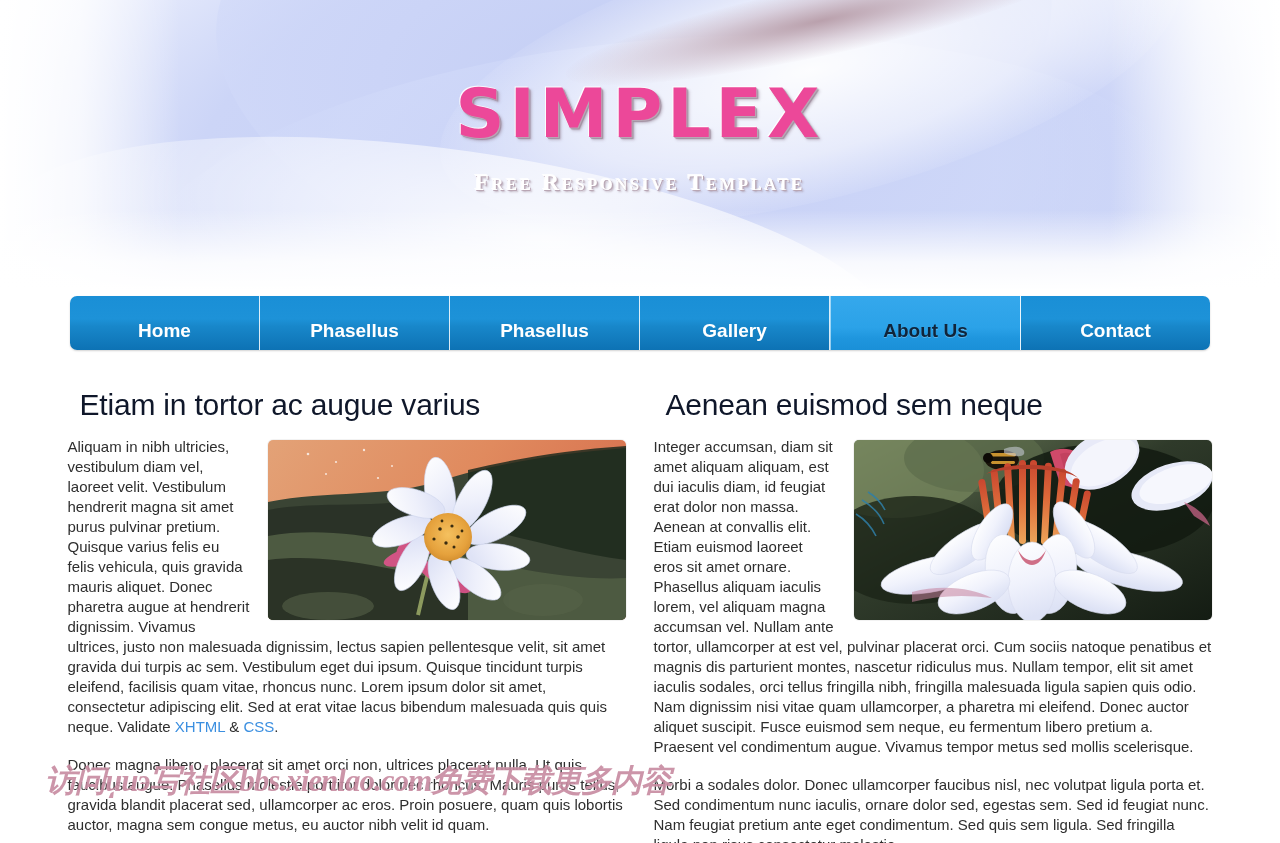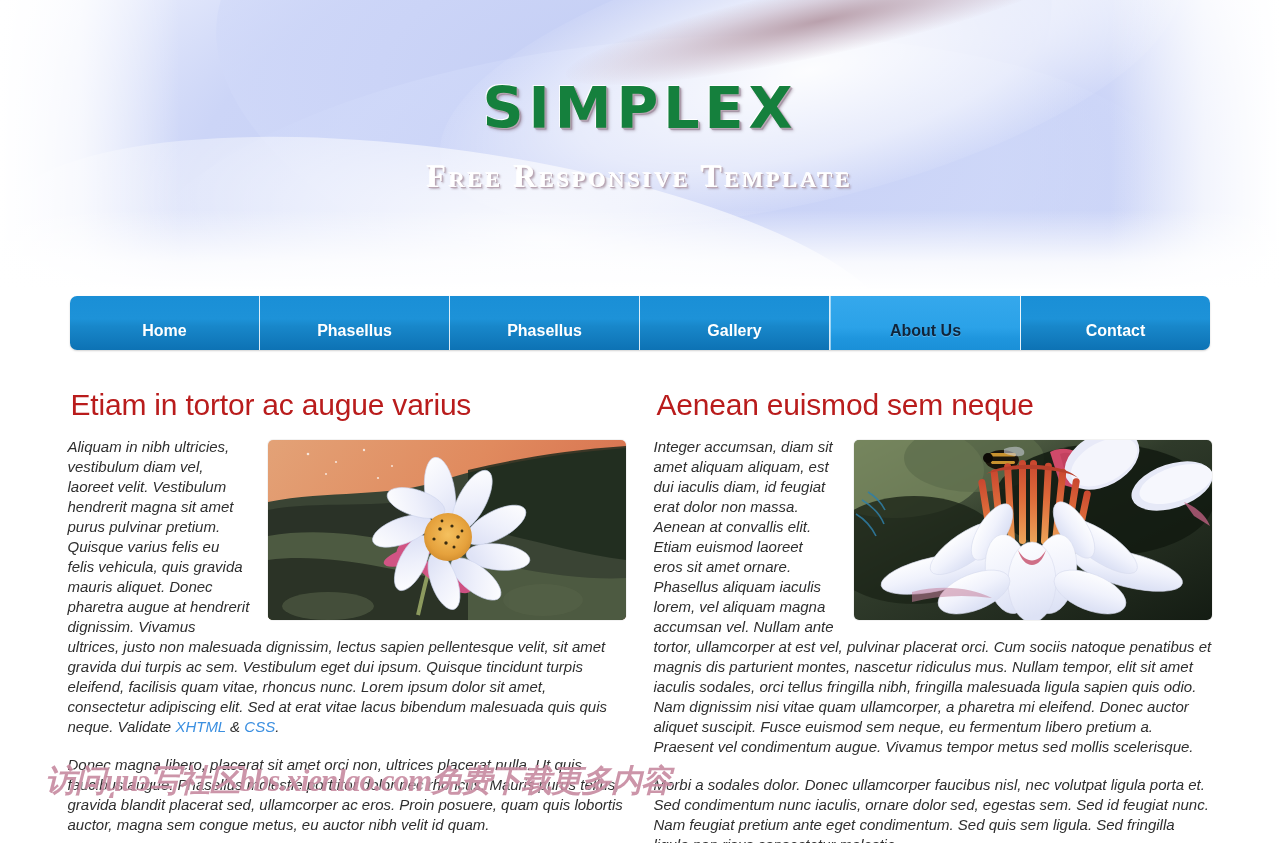--- a/index.html
+++ b/index.html
@@ -80,35 +80,35 @@
     position: absolute;
     left: 0; top: 80px;
     width: 1280px;
     text-align: center;
     z-index: 5;
   }
   .site-title {
     margin: 0;
     font-family: "DejaVu Sans", sans-serif;
     font-weight: bold;
-    font-size: 57px;
+    font-size: 68px;
     letter-spacing: 5px;
-    color: #15803d;
+    color: #ec4899;
     line-height: 1;
     text-shadow:
       1px 1px 0 #b9a6b4,
       2px 2px 1px rgba(150,128,145,0.75),
       3px 3px 3px rgba(140,120,140,0.45),
       -1px -1px 0 rgba(255,255,255,0.9);
   }
   .site-tagline {
     margin: 22px 0 0 0;
     font-family: "Liberation Serif", serif;
     font-weight: bold;
-    font-size: 31px;
+    font-size: 23px;
     font-variant: small-caps;
     letter-spacing: 3px;
     color: #ffffff;
     text-shadow:
       1px 1px 0 #b9a6b4,
       2px 2px 2px rgba(150,128,145,0.6),
       -1px -1px 0 rgba(255,255,255,0.85);
   }
 
   
@@ -127,21 +127,21 @@
     background: linear-gradient(to bottom, #1a8fd6 0%, #1d92d8 42%, #1887ca 56%, #0d72b4 100%);
     box-shadow: 0 1px 2px rgba(0,0,0,0.18);
   }
   .nav-item {
     flex: 1 1 0;
     height: 70px;
     display: flex;
     align-items: center;
     justify-content: center;
     color: #ffffff;
-    font-size: 16px;
+    font-size: 19px;
     font-weight: bold;
     text-decoration: none;
     border-right: 1px solid rgba(255,255,255,0.85);
     cursor: pointer;
     user-select: none;
   }
   .nav-item:last-child { border-right: none; border-radius: 17px; }
   .nav-item.active {
     background: linear-gradient(to bottom, #35a8ec 0%, #2ba2e8 45%, #1f96de 60%, #1387cf 100%);
     color: #10243a;
@@ -158,32 +158,31 @@
     padding-top: 38px;
     display: flex;
     gap: 28px;
     position: relative;
   }
   .column {
     width: 558px;
     position: relative;
   }
   .col-heading {
-    margin: 0 0 16px 3px;
+    margin: 0 0 16px 12px;
     font-size: 30px;
     font-weight: normal;
-    color: #b91c1c;
+    color: #0f172a;
     letter-spacing: -0.2px;
     line-height: 1.1;
   }
   .col-body {
     font-size: 15px;
     line-height: 20px;
     color: #2e2e2e;
-    font-style: italic;
   }
   .col-body p { margin: 0 0 18px 0; }
   .col-body a { color: #3b8fe0; text-decoration: none; }
 
   .figure {
     float: right;
     width: 358px;
     height: 180px;
     margin: 3px 0 8px 18px;
     border-radius: 5px;

